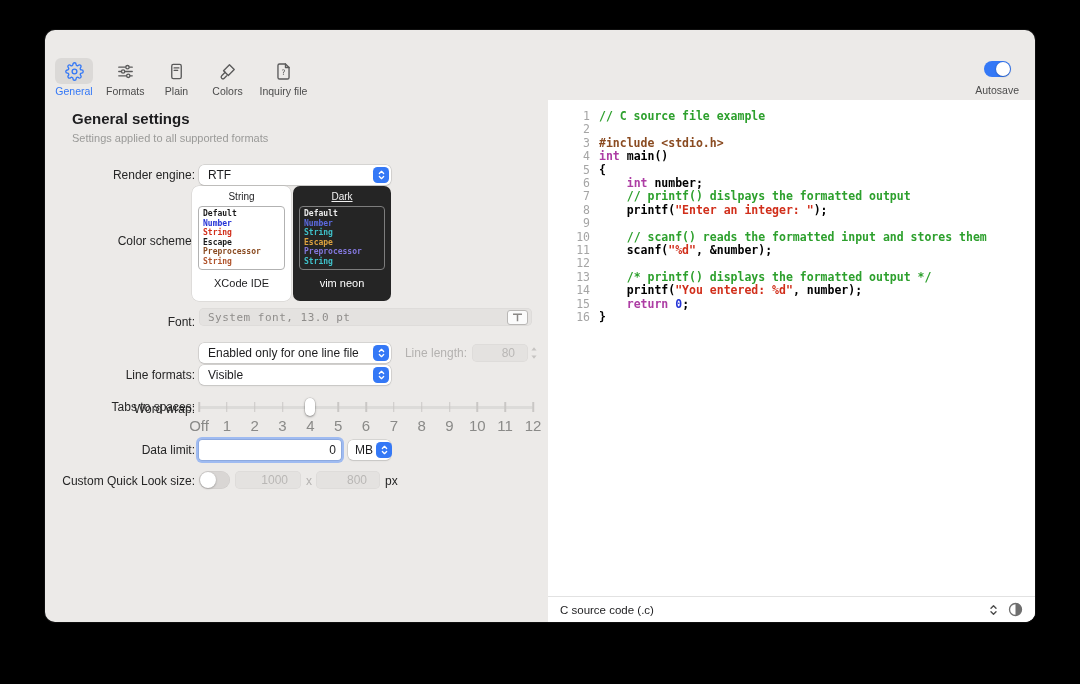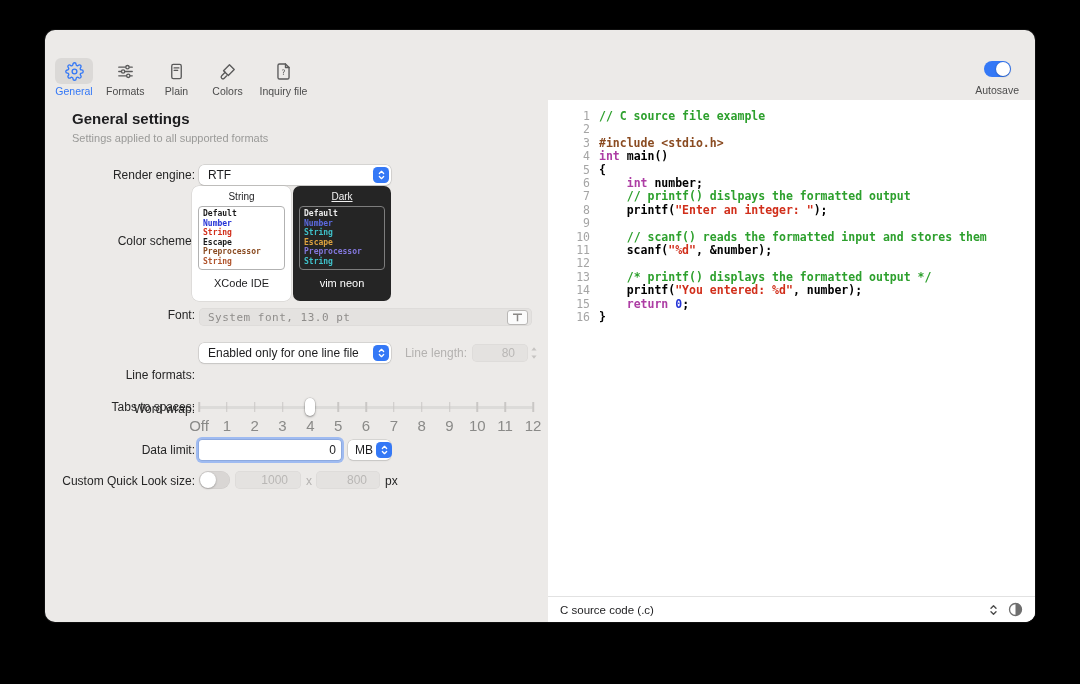--- a/index.html
+++ b/index.html
@@ -192,21 +192,21 @@
             <div style="color: rgb(237, 237, 237);">Default</div>
             <div style="color: rgb(92, 106, 224);">Number</div>
             <div style="color: rgb(63, 192, 201);">String</div>
             <div style="color: rgb(221, 162, 63);">Escape</div>
             <div style="color: rgb(131, 119, 221);">Preprocessor</div>
             <div style="color: rgb(63, 192, 201);">String</div>
           </div>
         <div class="scheme-name">vim neon</div>
       </div>
 
-      <div class="flabel" style="top:208px;padding-left:40px;">Font:</div>
+      <div class="flabel" style="top:215px;padding-left:40px;">Font:</div>
       <div class="gray-field" style="left:154px;top:208px;width:333px;height:18px;padding-left:9px;">
         <span class="mono" style="font-size:11px;color:#8f8d8b;letter-spacing:0.5px;">System font, 13.0 pt</span>
         <span class="icon-btn" style="position:absolute;right:4px;">
           <svg width="21" height="15" viewBox="0 0 21 15">
               <rect x="0.5" y="0.5" width="20" height="14" rx="2.5" fill="#fbfbfb" stroke="#b9b7b5"></rect>
               <path d="M6 4.2h9M10.5 4.2v7" stroke="#8a8886" stroke-width="1.5" fill="none"></path>
             </svg>
         </span>
       </div>
 
@@ -225,20 +225,29 @@
         <input class="mini-input" disabled="" value="80" style="">
       </div>
       <span class="stepper" style="left:485px;top:245px;">
         <svg width="8" height="16" viewBox="0 0 8 16">
             <path d="M4 2.2 6.6 5.6H1.4z" fill="#c6c4c2"></path>
             <path d="M4 13.8 1.4 10.4h5.2z" fill="#c6c4c2"></path>
           </svg>
       </span>
 
       <div class="flabel" style="top:268px;">Line formats:</div>
+      <div class="dropdown" style="left:154px;top:265px;width:192px;">
+        <span>Visible</span>
+        <span class="dd-chevron">
+          <svg viewBox="0 0 10 14" fill="none" stroke="#fff" stroke-width="1.5" stroke-linecap="round" stroke-linejoin="round">
+              <path d="M2.5 5.2 5 2.7l2.5 2.5"></path>
+              <path d="M2.5 8.8 5 11.3l2.5-2.5"></path>
+            </svg>
+        </span>
+      </div>
 
       <div class="flabel" style="top:300px;">Tabs to spaces:</div>
       <div class="slider">
         <div class="slider-track"></div>
         <div>
             <div class="slider-tick" style="left: 0%;"></div>
             <div class="slider-label" style="left: 0%;">Off</div>
             <div class="slider-tick" style="left: 8.33333%;"></div>
             <div class="slider-label" style="left: 8.33333%;">1</div>
             <div class="slider-tick" style="left: 16.6667%;"></div>

